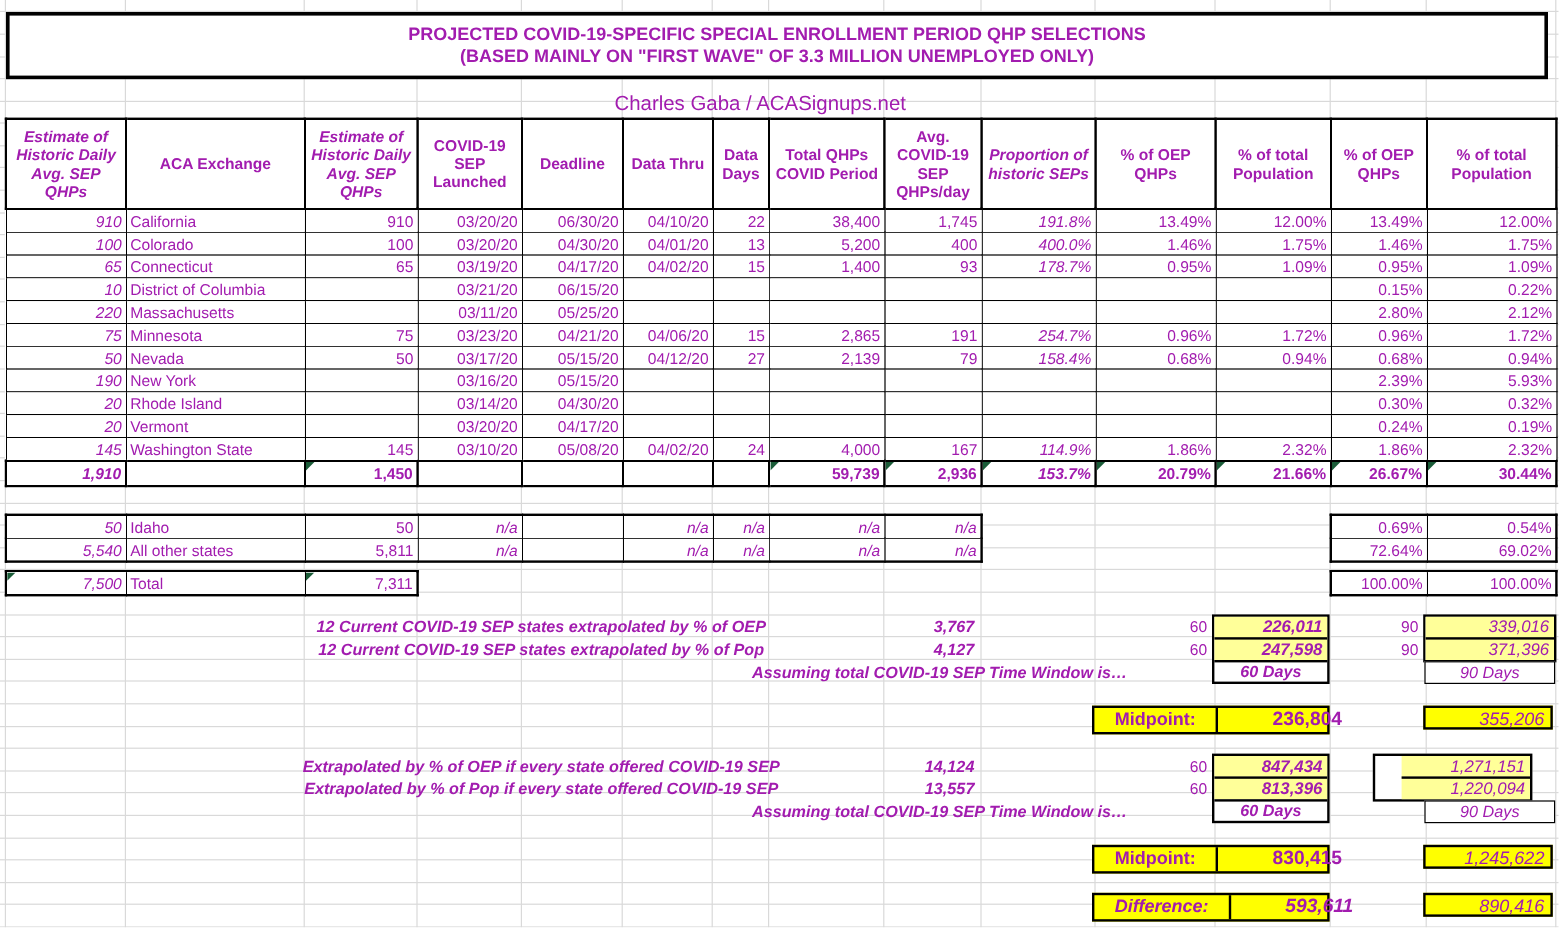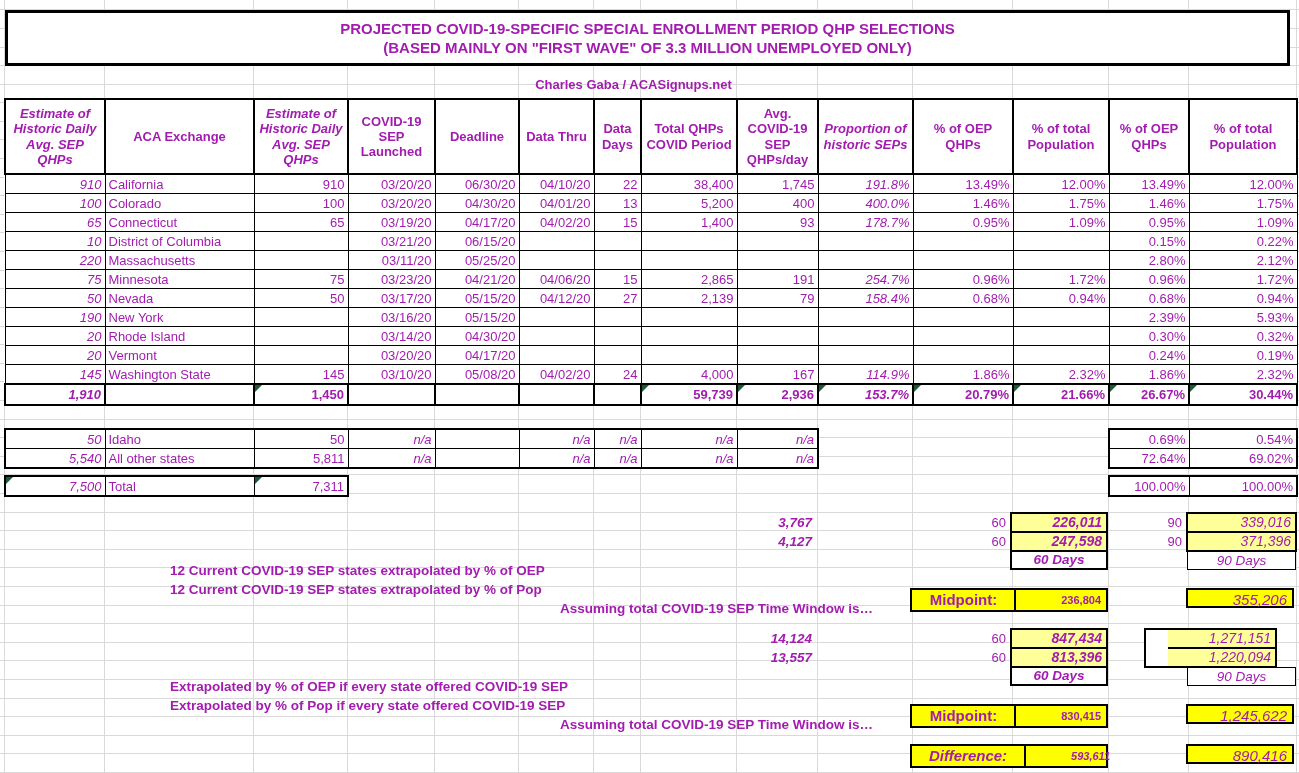--- a/index.html
+++ b/index.html
@@ -4,52 +4,52 @@
 <style>
   html,body{margin:0;padding:0;background:#fff;}
   #stage{position:relative;width:1299px;height:773px;background:#fff;overflow:hidden;
          font-family:"Liberation Sans",sans-serif;color:#a21caf;}
   
   .gline{position:absolute;background:#d9d9d9;}
   
   #titlebox{position:absolute;left:5px;top:10px;width:1279px;height:50px;border:3px solid #000;
             background:#fff;text-align:center;display:flex;flex-direction:column;justify-content:center;}
   #titlebox div{font-weight:bold;font-size:15px;line-height:19px;}
-  #byline{position:absolute;left:0;top:77px;width:1267px;text-align:center;font-size:13px;font-weight:bold;}
+  #byline{position:absolute;left:0;top:77px;width:1267px;text-align:center;font-size:17px;}
   
   table{border-collapse:collapse;table-layout:fixed;background:#fff;position:absolute;}
   td,th{border:1px solid #000;padding:0 3px;font-size:13px;white-space:nowrap;overflow:hidden;
         position:relative;background:#fff;}
   td{height:18px;}
   #main{left:4px;top:98px;}
   #main thead th{border:2px solid #000;font-weight:bold;line-height:1.18;padding:2px 3px;
                  vertical-align:middle;text-align:center;white-space:normal;height:69px;}
   #main tbody.totals td{border-width:2px;height:19px;font-weight:bold;}
   table.box{border:2px solid #000;}
   .r{text-align:right}.l{text-align:left}
   .it{font-style:italic}
   .tri::before{content:"";position:absolute;top:0;left:0;width:0;height:0;
                border-top:7px solid var(--tg,#1a5c38);border-right:7px solid transparent;}
   
   .abs{position:absolute;font-size:13px;line-height:19px;height:19px;white-space:nowrap;}
-  .lab{font-weight:bold;font-size:13.5px;text-align:left;margin-top:48px;}
+  .lab{font-weight:bold;font-style:italic;font-size:13.5px;text-align:center;}
   .val{font-weight:bold;font-style:italic;font-size:13.5px;text-align:right;}
   .plain{text-align:right;}
   .ystack{position:absolute;border:2px solid #000;background:#fff;}
   .yrow{height:17px;line-height:17px;text-align:right;padding:0 4px;font-size:14px;}
   .yrow+.yrow{border-top:2px solid #000;}
   .pale{background:var(--pale,#ffff99);}
   .bi{font-weight:bold;font-style:italic;}
   .wday{height:16px;line-height:16px;text-align:center;font-weight:bold;font-style:italic;font-size:13.5px;}
   .day90{position:absolute;border:1px solid #000;background:#fff;text-align:center;
          font-style:italic;font-size:13.5px;height:17px;line-height:17px;}
   .midbox{position:absolute;display:flex;border:2px solid #000;background:var(--bright,#ffff00);height:20px;}
   .midbox .mlab{width:96px;text-align:right;padding:0 17px;font-weight:bold;font-size:15px;line-height:20px;
                 border-right:2px solid #000;}
-  .midbox .mval{flex:1;text-align:right;padding:0 5px;font-weight:bold;font-size:11px;line-height:20px;margin-left:40px;}
+  .midbox .mval{flex:1;text-align:right;padding:0 5px;font-weight:bold;font-size:16px;line-height:20px;margin-left:40px;}
   .midN{position:absolute;border:2px solid #000;background:var(--bright,#ffff00);text-align:right;
         padding:0 5px;font-style:italic;font-size:15px;height:20px;line-height:20px;box-sizing:border-box;}
 </style>
 </head>
 <body>
 
 <div id="stage">
   <div id="gridbg">
       <div class="gline" style="left: 4px; top: 0px; width: 1px; height: 773px;"></div>
       <div class="gline" style="left: 104px; top: 0px; width: 1px; height: 773px;"></div>

